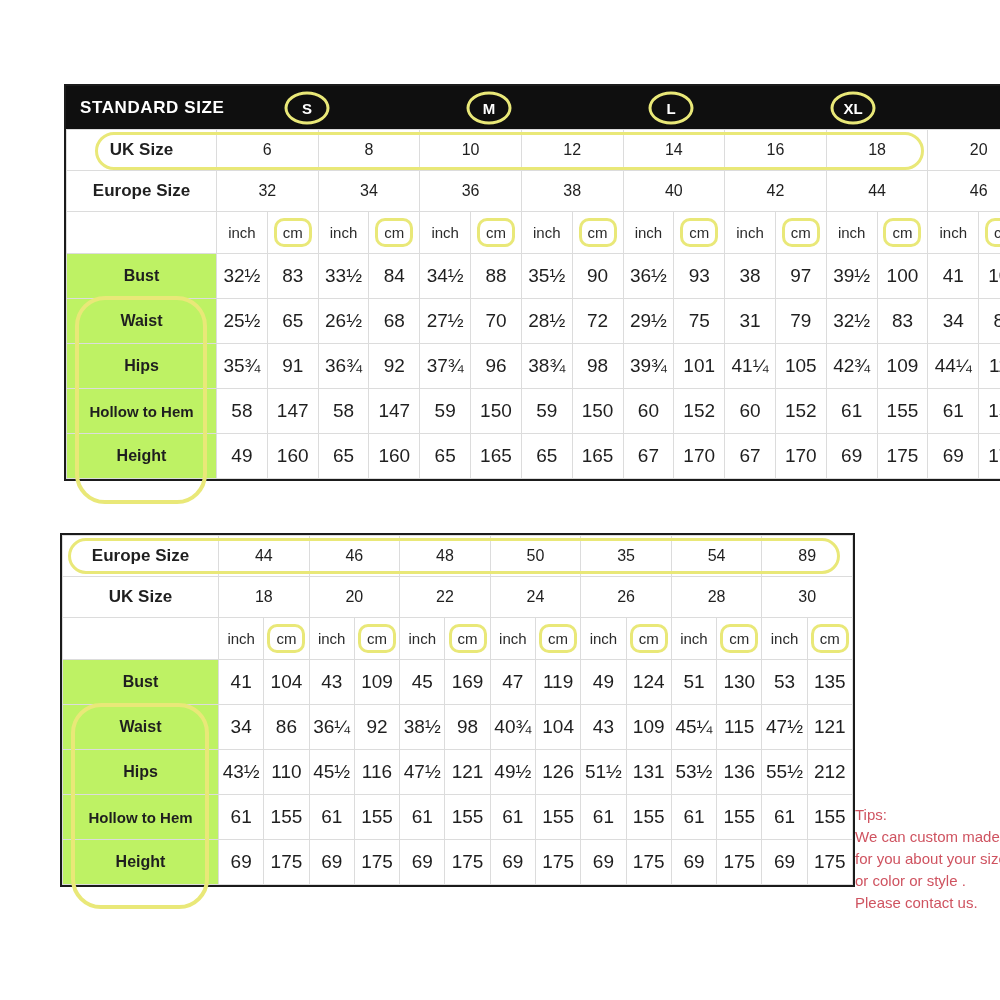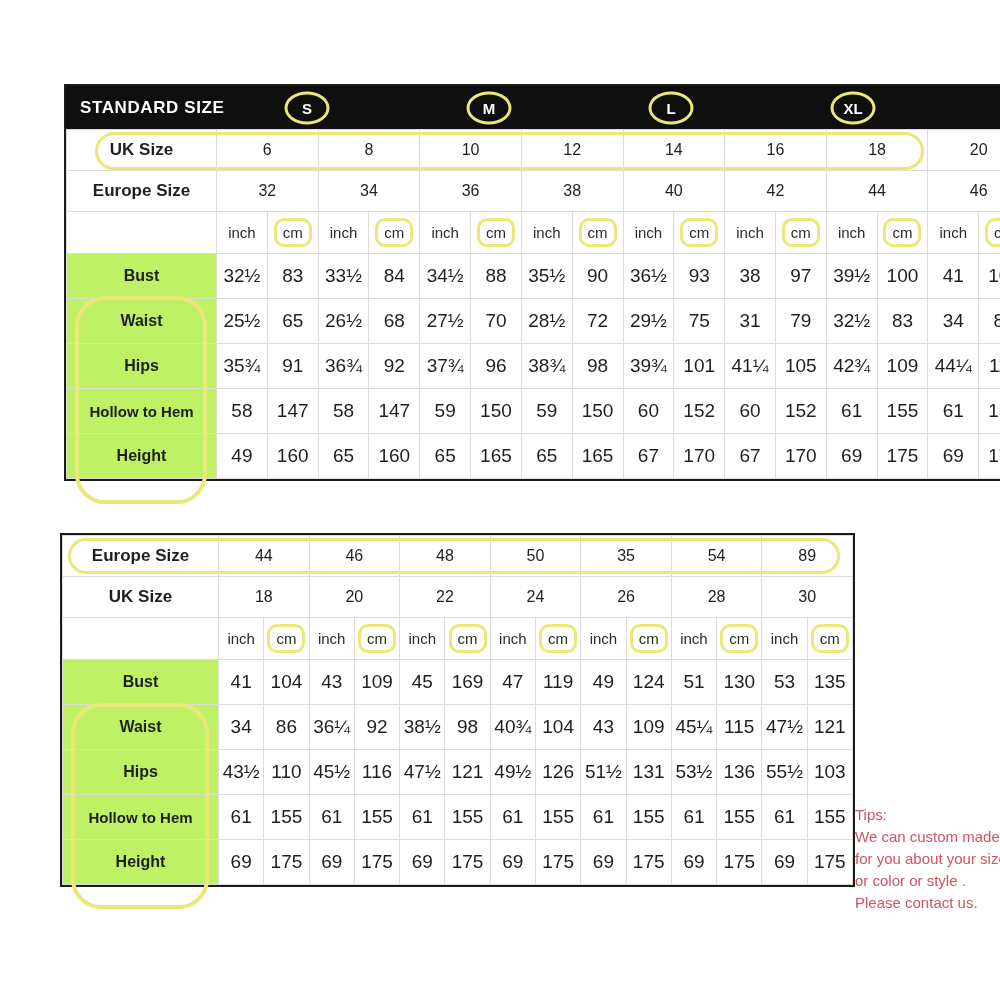--- a/index.html
+++ b/index.html
@@ -317,21 +317,21 @@
             <td>116</td>
             <td>47½</td>
             <td>121</td>
             <td>49½</td>
             <td>126</td>
             <td>51½</td>
             <td>131</td>
             <td>53½</td>
             <td>136</td>
             <td>55½</td>
-            <td>103</td>
+            <td>212</td>
           </tr>
           <tr class="r-meas">
             <td class="lbl lbl-hth">Hollow to Hem</td>
             <td>61</td>
             <td>155</td>
             <td>61</td>
             <td>155</td>
             <td>61</td>
             <td>155</td>
             <td>61</td>

